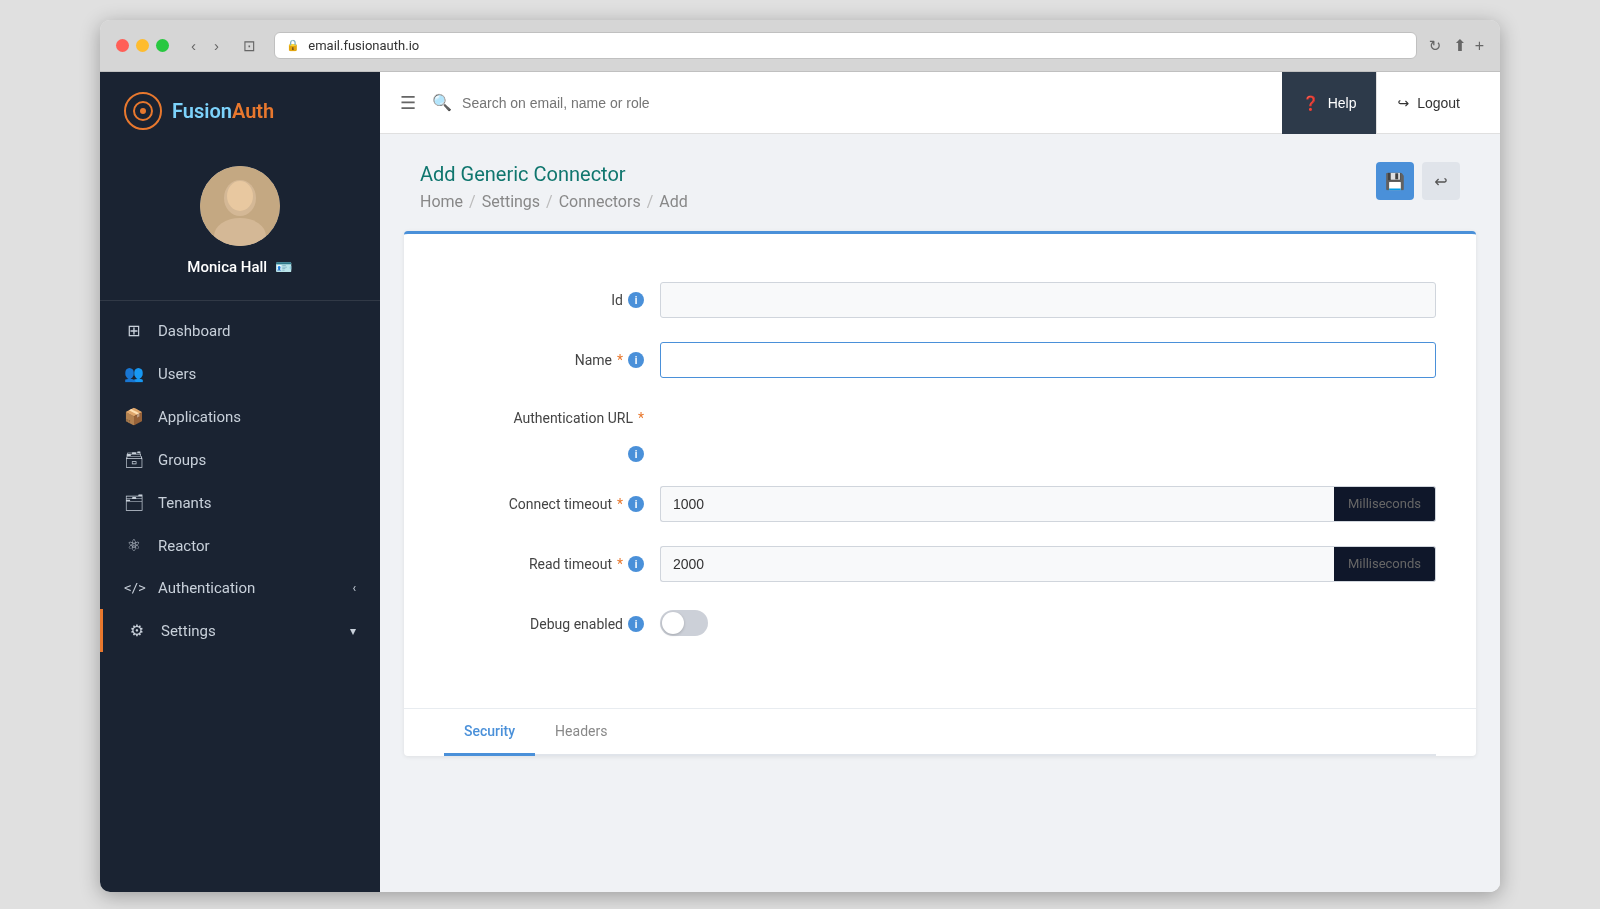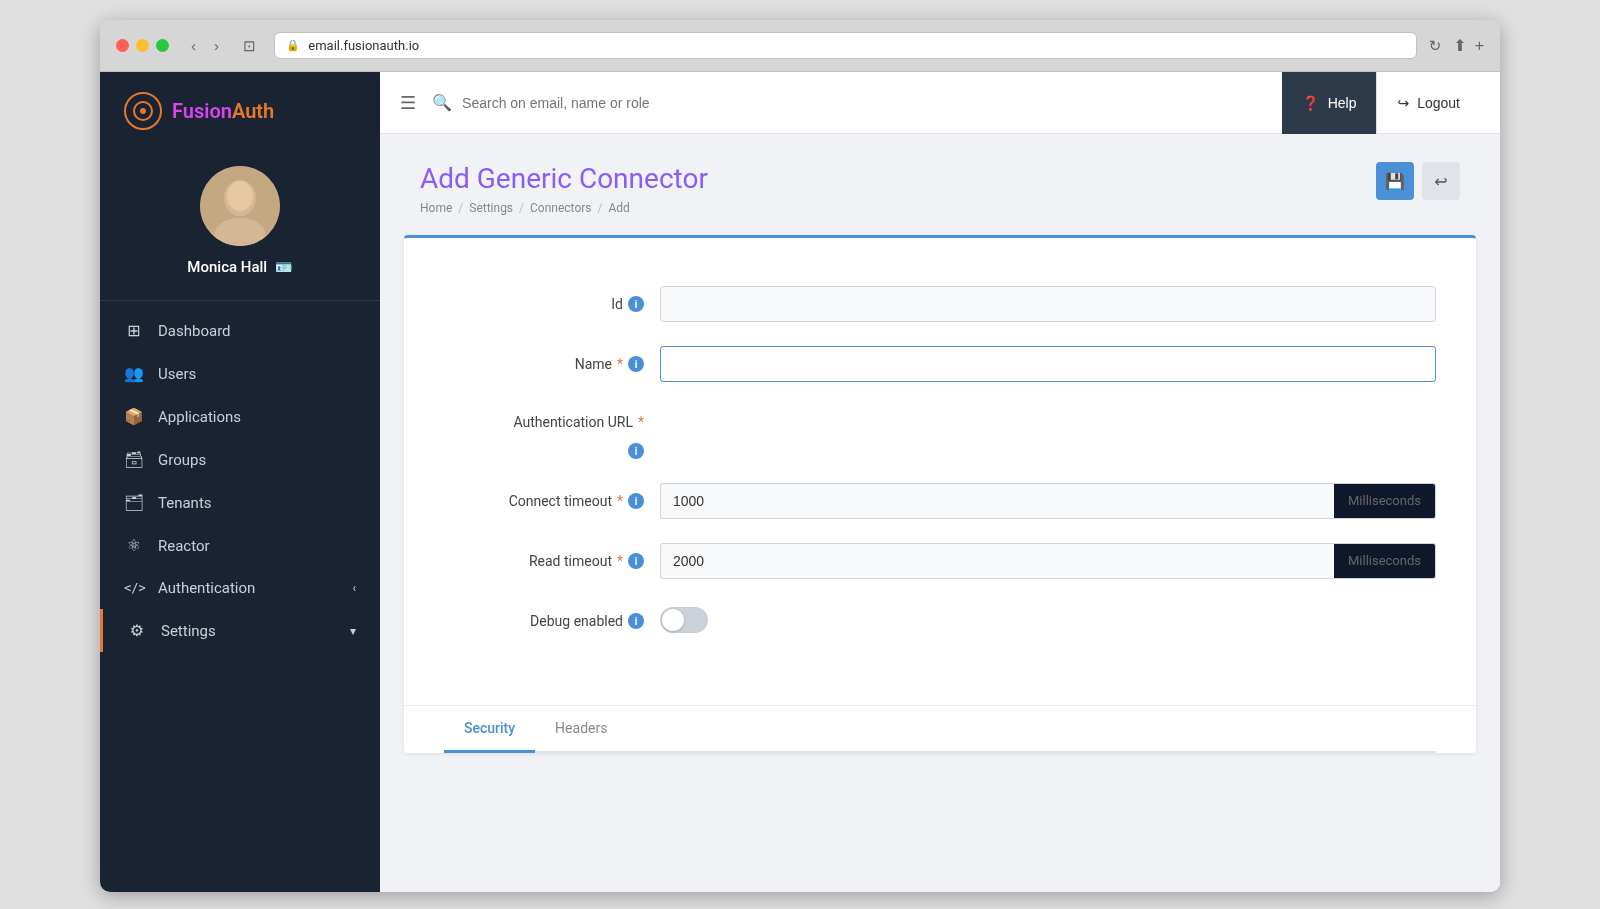--- a/index.html
+++ b/index.html
@@ -83,21 +83,21 @@
       position: relative;
     }
     .logo-icon-inner {
       width: 20px; height: 20px;
       border-radius: 50%;
       border: 2px solid #e8782e;
       display: flex; align-items: center; justify-content: center;
     }
     .logo-dot { width: 6px; height: 6px; background: #e8782e; border-radius: 50%; }
     .logo-text { font-size: 20px; font-weight: 600; }
-    .logo-text span { color: #d946ef; }
+    .logo-text span { color: #7dd3fc; }
     .sidebar-user {
       padding: 16px 24px 24px;
       display: flex;
       flex-direction: column;
       align-items: center;
       border-bottom: 1px solid rgba(255,255,255,0.1);
     }
     .user-avatar {
       width: 80px; height: 80px; border-radius: 50%;
       background: #8899aa;
@@ -182,27 +182,27 @@
     }
     .page-header {
       padding: 28px 40px 20px;
       background: #f0f2f5;
       display: flex;
       align-items: flex-start;
       justify-content: space-between;
     }
     .page-title-section {}
     .page-title {
-      font-size: 28px;
+      font-size: 20px;
       font-weight: 400;
-      color: #8b5cf6;
+      color: #0f766e;
       margin-bottom: 6px;
     }
     .breadcrumb {
-      font-size: 12px;
+      font-size: 16px;
       color: #888;
       display: flex; gap: 6px;
     }
     .breadcrumb a { color: #888; text-decoration: none; }
     .breadcrumb-sep { color: #bbb; }
     .page-actions { display: flex; gap: 8px; }
     .page-action-btn {
       width: 38px; height: 38px;
       border-radius: 4px;
       border: none; cursor: pointer;
@@ -479,21 +479,21 @@
                     <span class="required">*</span>
                   <span class="info-icon">i</span>
                 </div>
                 <div class="form-control-wrap">
                   <input class="form-input focused" type="text" value="" style="">
                 </div>
               </div>
 
               <div class="form-row">
                 <div class="form-label auth-url-label">
-                  <div style="display:flex;flex-direction:column;align-items:flex-end;gap:13px;">
+                  <div style="display:flex;flex-direction:column;align-items:flex-end;gap:20px;">
                     <div style="display:flex;align-items:center;gap:5px;">
                       <span>Authentication URL</span>
                         <span class="required">*</span>
                     </div>
                     <span class="info-icon">i</span>
                   </div>
                 </div>
               </div>
 
               <div class="form-row">

